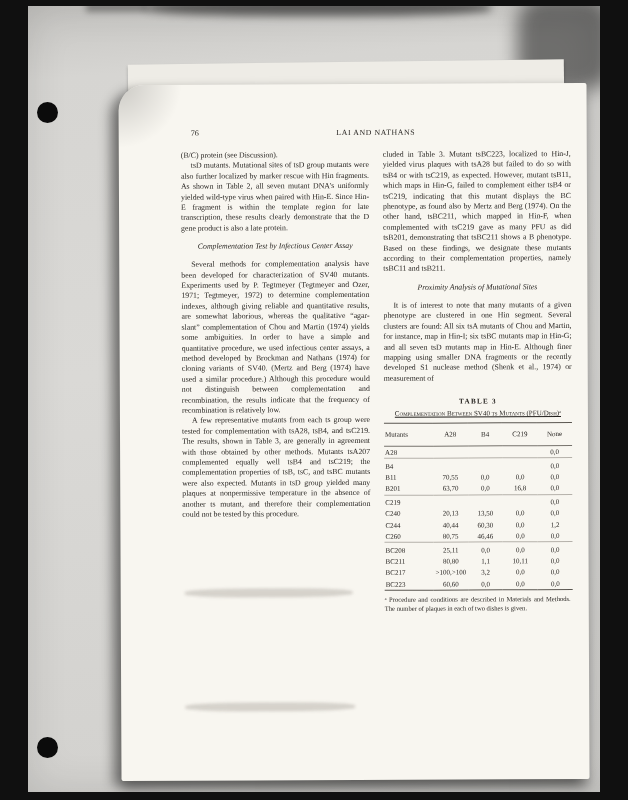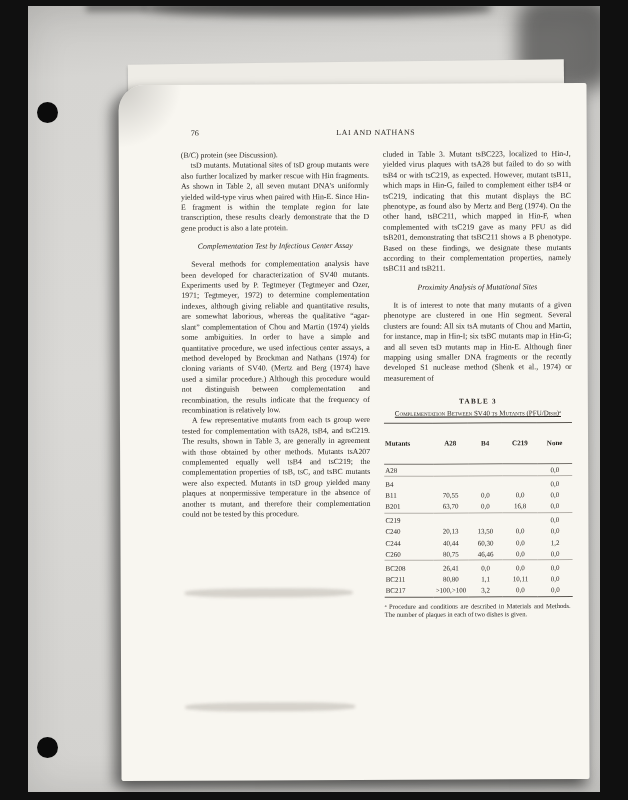--- a/index.html
+++ b/index.html
@@ -64,21 +64,21 @@
   .sec-heading { font-style: italic; text-align: center; font-size: 7.8px; line-height: 10px; margin: 8px 6px; }
 
   .table-block { margin-top: 14px; }
   .table-title { text-align: center; font-size: 7.2px; letter-spacing: 1.2px; margin-bottom: 4px; font-weight: bold; }
   .table-caption { text-align: center; font-variant: small-caps; font-size: 7px; line-height: 9px; margin-bottom: 4px; padding: 0 10px; text-decoration: underline; }
 
   table.comp {
     width: 100%; border-collapse: collapse; font-size: 7px;
     border-top: 1px solid #5a5650; border-bottom: 1px solid #5a5650;
   }
-  .comp th { font-weight: bold; font-size: 7px; padding: 16px 0; border-bottom: 1px solid #76726c; text-align: center; }
+  .comp th { font-weight: normal; font-size: 7px; padding: 7px 0; border-bottom: 1px solid #76726c; text-align: center; }
   .comp td { padding: 1.6px 0; text-align: center; line-height: 8px; }
   .comp th:nth-child(1), .comp td:nth-child(1) { width: 26%; text-align: left; padding-left: 1px; }
   .comp th:nth-child(n+2), .comp td:nth-child(n+2) { width: 18.5%; }
   .comp tr.group-start td { border-top: 1px solid #b5b1aa; padding-top: 3.5px; }
 
   .table-footnote { font-size: 6.6px; line-height: 8.4px; text-align: justify; margin-top: 5px; padding-right: 2px; }
 
   
   .smudge-text { position: absolute; filter: blur(1.6px); background: rgba(90,82,74,0.22); border-radius: 40%; pointer-events: none; }
   .smudge-t1 { left: 64px; top: 504px; width: 168px; height: 9px; }
@@ -185,36 +185,43 @@
                     </tr>
                     <tr>
                       <td>C260</td>
                       <td>80,75</td>
                       <td>46,46</td>
                       <td>0,0</td>
                       <td>0,0</td>
                     </tr>
                     <tr class="group-start">
                       <td>BC208</td>
-                      <td>26,41</td>
+                      <td>25,11</td>
                       <td>0,0</td>
                       <td>0,0</td>
                       <td>0,0</td>
                     </tr>
                     <tr>
                       <td>BC211</td>
                       <td>80,80</td>
                       <td>1,1</td>
                       <td>10,11</td>
                       <td>0,0</td>
                     </tr>
                     <tr>
                       <td>BC217</td>
                       <td>&gt;100,&gt;100</td>
                       <td>3,2</td>
+                      <td>0,0</td>
+                      <td>0,0</td>
+                    </tr>
+                    <tr>
+                      <td>BC223</td>
+                      <td>60,60</td>
+                      <td>0,0</td>
                       <td>0,0</td>
                       <td>0,0</td>
                     </tr>
                   </tbody>
               </table>
               <div class="table-footnote">ᵃ Procedure and conditions are described in Materials and Methods. The number of plaques in each of two dishes is given.</div>
             </div>
           </div>
         </div>
 

